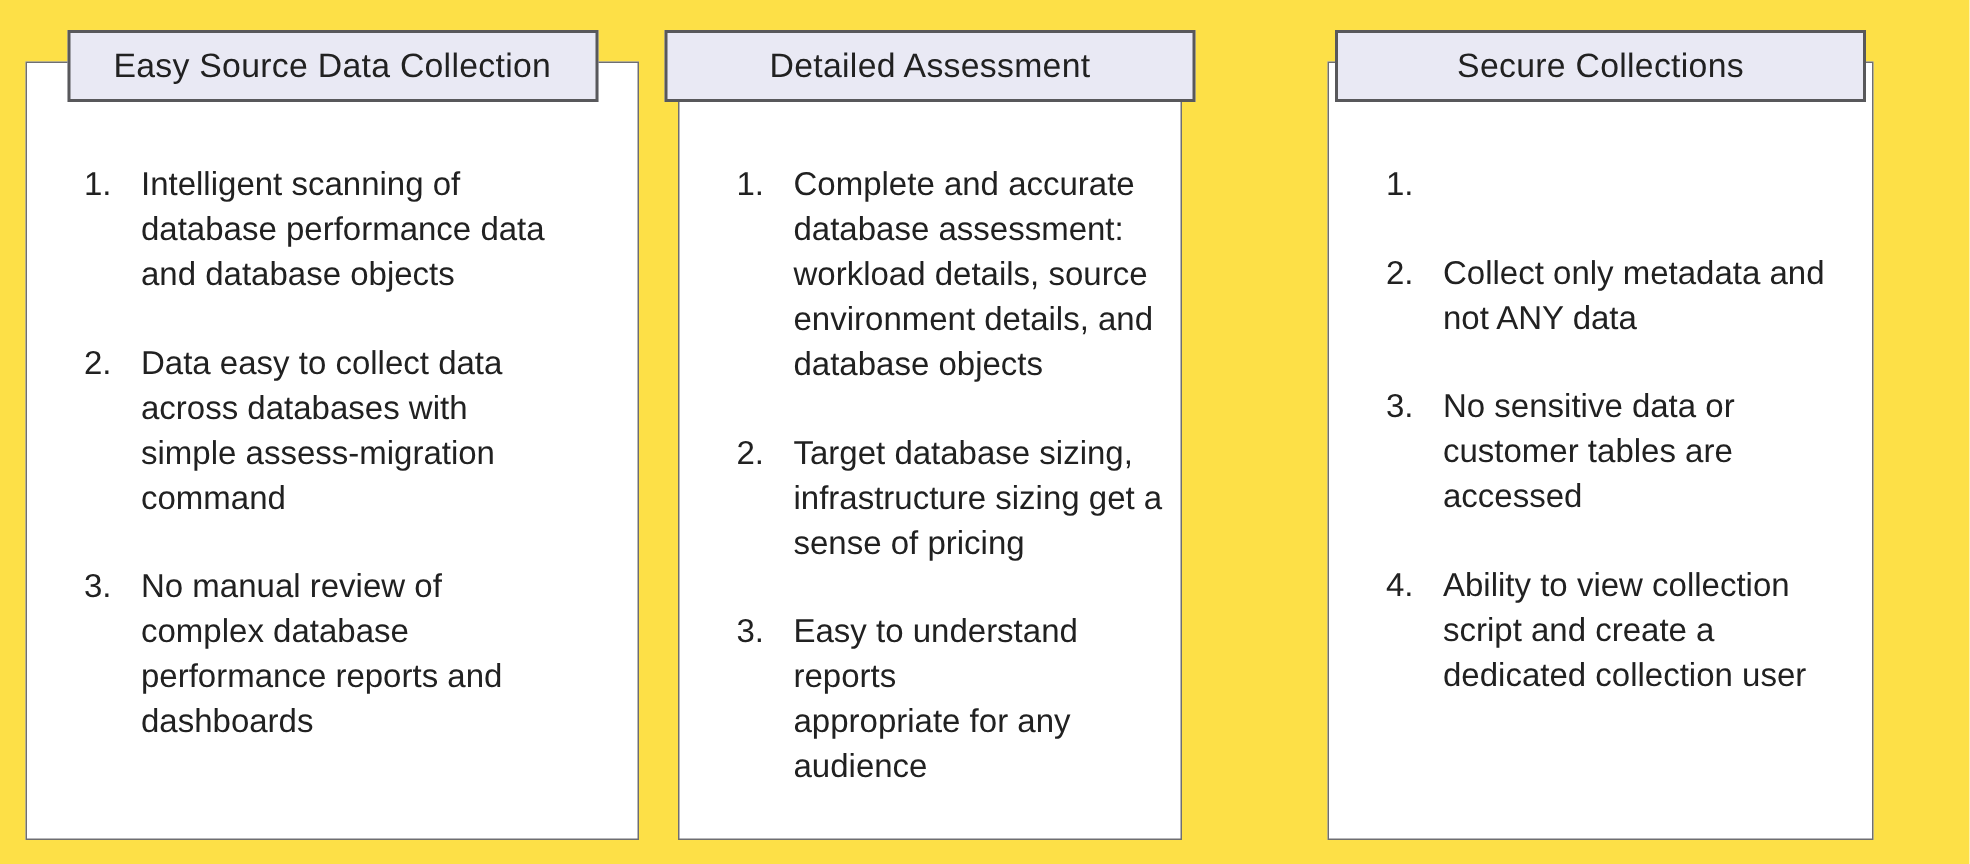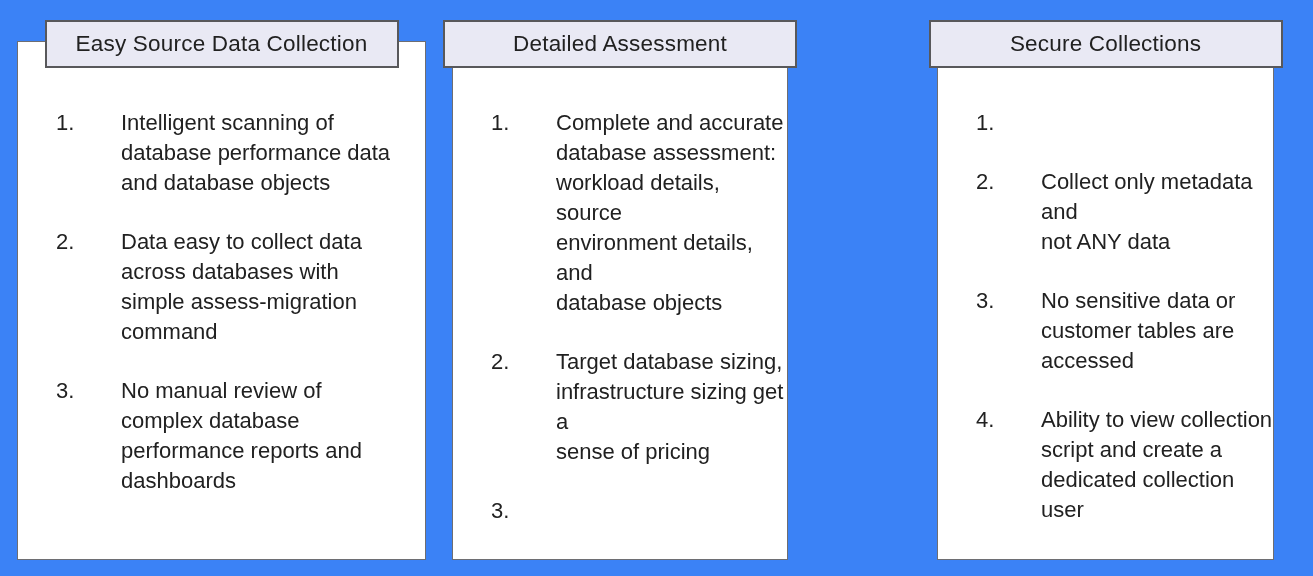--- a/index.html
+++ b/index.html
@@ -6,34 +6,34 @@
     margin: 0;
     padding: 0;
     background: #ffffff;
     font-family: "Liberation Sans", "DejaVu Sans", sans-serif;
     color: #212121;
   }
   .slide {
     position: relative;
     width: 1313px;
     height: 576px;
-    background: #3b82f6;
+    background: #fde047;
     overflow: hidden;
   }
   .panel {
     position: absolute;
     top: 41px;
     height: 519px;
     background: #ffffff;
     border: 1px solid #6e6e72;
     box-sizing: border-box;
   }
   .panel-1 { left: 17px;  width: 409px; }
   .panel-2 { left: 452px; width: 336px; }
-  .panel-3 { left: 937px; width: 337px; }
+  .panel-3 { left: 885px; width: 364px; }
 
   .panel-header {
     position: absolute;
     top: -22px;
     left: 50%;
     transform: translateX(-50%);
     width: 354px;
     height: 48px;
     background: #e9e9f4;
     border: 2px solid #58585b;
@@ -56,21 +56,20 @@
     font-size: 22px;
     line-height: 30px;
   }
   .list-item-number {
     width: 38px;
     flex-shrink: 0;
   }
   .list-item-text {
     white-space: pre-line;
     width: 336px;
-    margin-left: 27px;
   }
 </style>
 </head>
 <body>
 
 <div class="slide">
 
   <div class="panel panel-1">
     <div class="panel-header">
       <span>Easy Source Data Collection</span>
@@ -113,20 +112,23 @@
 database objects</span>
       </div>
       <div class="list-item">
         <span class="list-item-number">2.</span>
         <span class="list-item-text">Target database sizing,
 infrastructure sizing get a
 sense of pricing</span>
       </div>
       <div class="list-item">
         <span class="list-item-number">3.</span>
+        <span class="list-item-text">Easy to understand reports
+appropriate for any
+audience</span>
       </div>
     </div>
   </div>
 
   <div class="panel panel-3">
     <div class="panel-header">
       <span>Secure Collections</span>
     </div>
     <div class="panel-body">
       <div class="list-item">

